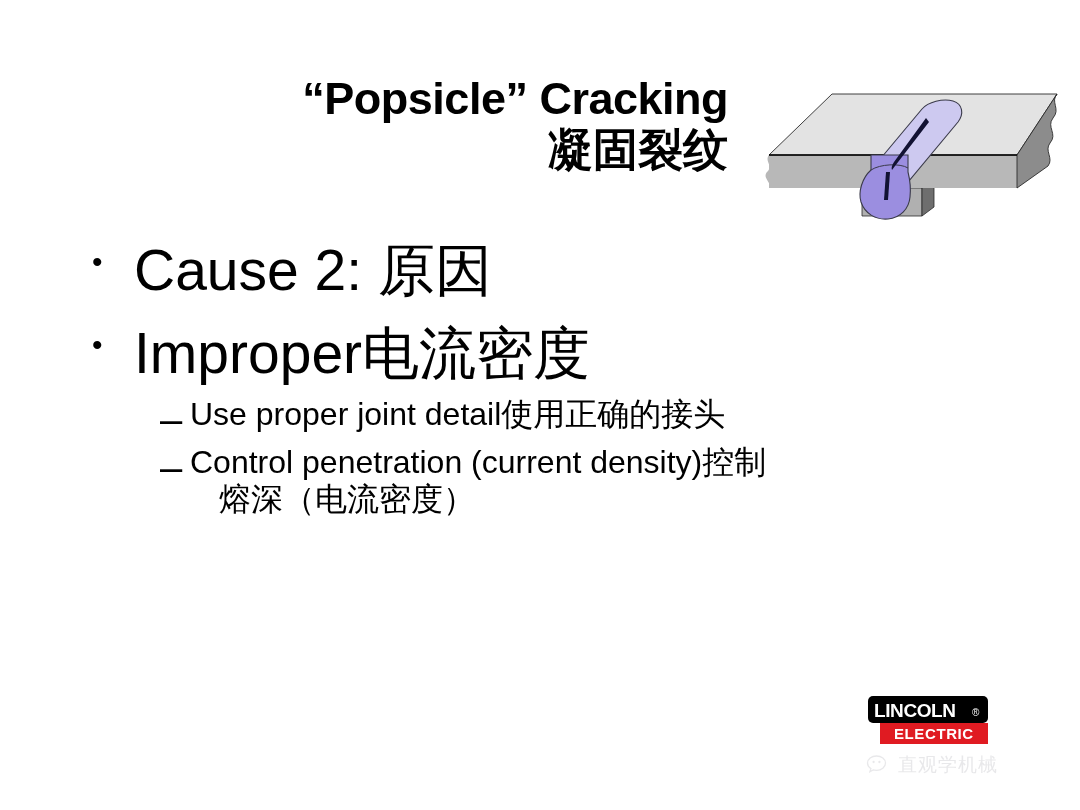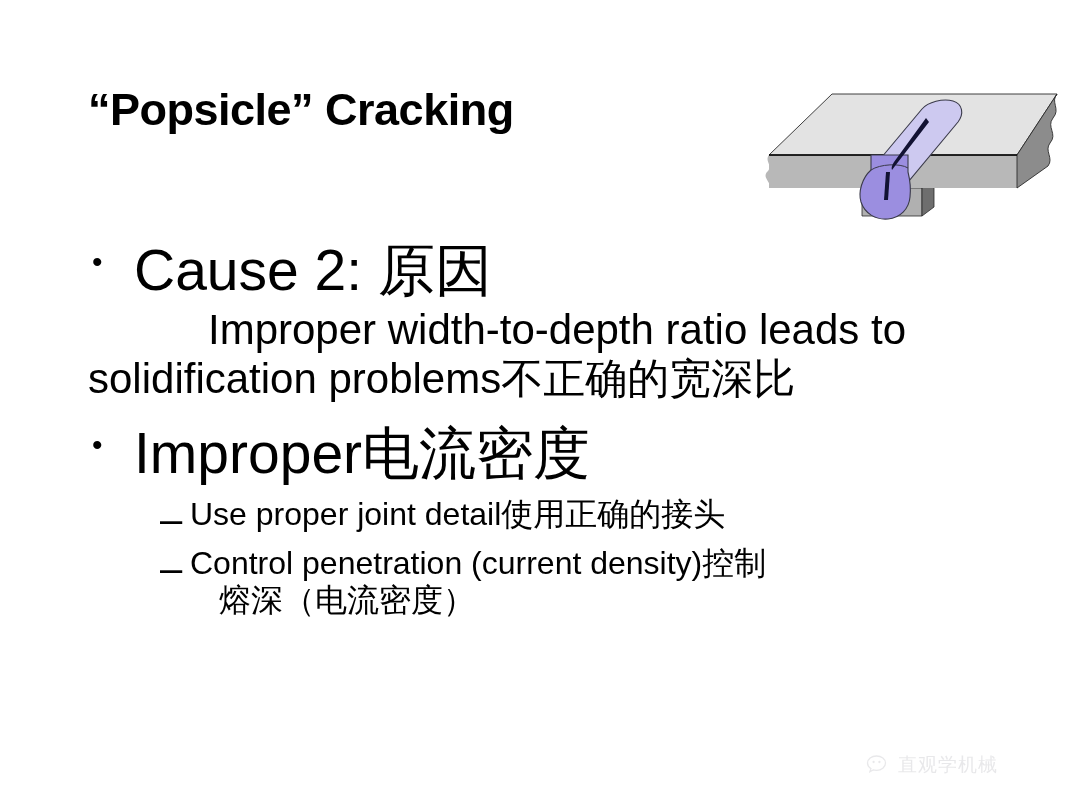--- a/index.html
+++ b/index.html
@@ -14,22 +14,23 @@
     background: #ffffff;
     overflow: hidden;
     font-family: "Liberation Sans", "DejaVu Sans", sans-serif;
     color: #000000;
   }
 
   
   #title-block {
     position: absolute;
     left: 88px;
-    top: 87px;
+    top: 76px;
     width: 640px;
+    text-align: right;
   }
   #title-en {
     font-size: 45px;
     font-weight: bold;
     line-height: 1.02;
     letter-spacing: -0.5px;
     white-space: nowrap;
   }
   #title-zh {
     font-size: 45px;
@@ -143,33 +144,30 @@
     white-space: nowrap;
   }
 </style>
 </head>
 <body>
 
 <div id="slide">
 
   <div id="title-block">
     <div id="title-en">“Popsicle” Cracking</div>
+    <div id="title-zh" class="cjk">凝固裂纹</div>
   </div>
 
   <div id="body-block">
 
     <div class="bullet-row lvl1">
       <div class="bullet-marker dot">•</div>
       <div class="bullet-text"><span>Cause 2: </span><span class="cjk">原因</span></div>
     </div>
 
-    <div id="cause-detail">
-      <span class="ind"></span><span>Improper width-to-depth ratio leads to</span>
-      <span class="line2"><span>solidification problems</span><span class="cjk">不正确的宽深比</span></span>
-    </div>
 
     <div id="solutions-row" class="bullet-row lvl1">
       <div class="bullet-marker dot">•</div>
       <div class="bullet-text"><span>Improper</span><span class="cjk">电流密度</span></div>
     </div>
 
     <div id="sub-list">
 
       <div class="bullet-row lvl2">
         <div class="bullet-marker">–</div>
@@ -209,20 +207,29 @@
                C138,142 147,133 148,121 C149,112 148,104 146,96 L146,79 L109,79 Z" fill="#9b8ee0" stroke="#3a3a4a" stroke-width="1.1"></path>
 
       <path d="M109,94 C118,88 138,87 146,92" fill="none" stroke="#3a3a4a" stroke-width="1"></path>
 
       <path d="M164,42 L132,86 C130,89 129,92 130,94 L133,90 L167,46 Z" fill="#121233" stroke="none"></path>
 
       <path d="M124,96 L122,124 L126,124 L128,96 Z" fill="#121233" stroke="none"></path>
     </svg>
   </div>
 
+  <div id="lincoln-logo">
+    <svg width="120" height="48" viewBox="0 0 120 48" xmlns="http://www.w3.org/2000/svg">
+      <rect x="0" y="0" width="120" height="27" rx="5" fill="#000000"></rect>
+      <text x="6" y="21" font-family="Liberation Sans, sans-serif" font-size="19" font-weight="bold" fill="#ffffff" letter-spacing="-0.4">LINCOLN</text>
+      <text x="104" y="20" font-family="Liberation Sans, sans-serif" font-size="10" fill="#ffffff">®</text>
+      <rect x="12" y="27" width="108" height="21" fill="#e01b22"></rect>
+      <text x="26" y="43" font-family="Liberation Sans, sans-serif" font-size="15" font-weight="bold" fill="#ffffff" letter-spacing="0.6">ELECTRIC</text>
+    </svg>
+  </div>
 
   <div id="watermark">
     <svg class="wm-icon" width="26" height="22" viewBox="0 0 26 22" xmlns="http://www.w3.org/2000/svg">
       <path d="M10.5,2 C5.5,2 1.5,5.2 1.5,9.1 C1.5,11.3 2.8,13.3 4.9,14.6 L3.9,17.6 L7.3,15.9
                C8.3,16.2 9.4,16.3 10.5,16.3 C15.5,16.3 19.5,13.1 19.5,9.1 C19.5,5.2 15.5,2 10.5,2 Z" fill="none" stroke="#d2d2d6" stroke-width="1.3"></path>
       <circle cx="7.6" cy="8" r="1.15" fill="#d2d2d6"></circle>
       <circle cx="13.4" cy="8" r="1.15" fill="#d2d2d6"></circle>
     </svg>
     <span class="wm-text">直观学机械</span>
   </div>

